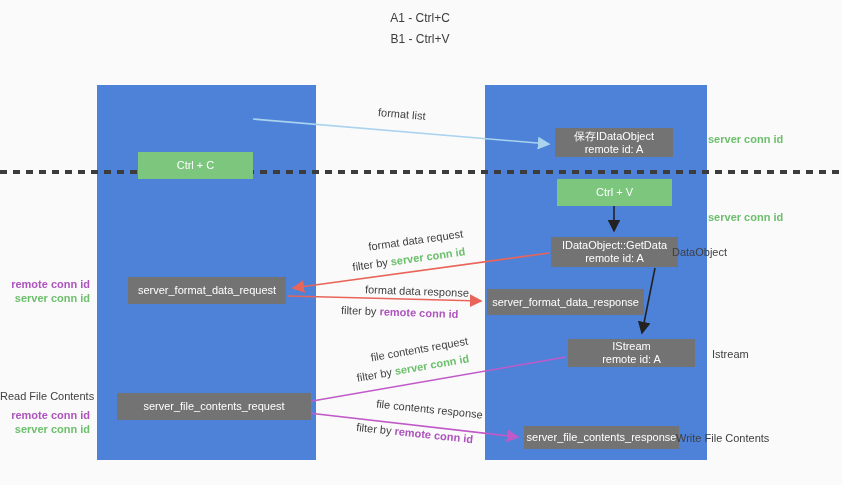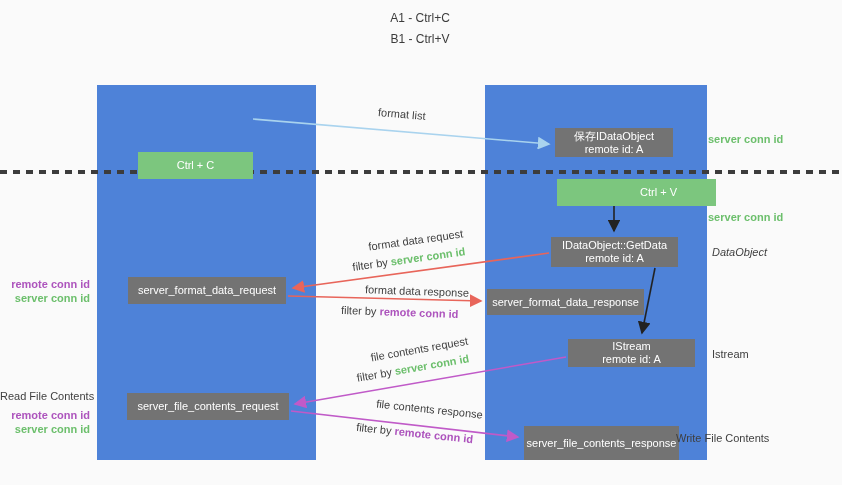--- a/index.html
+++ b/index.html
@@ -62,41 +62,41 @@
     <line x1="291" y1="411" x2="518" y2="437" stroke="#c05ac8" stroke-width="1.6" marker-end="url(#mMag)"></line>
   </svg>
 
   <div class="box green" style="left:138px;top:106px;width:115px;height:27px;margin-top:46px;">
     <div>Ctrl + C</div>
   </div>
   <div class="box orange" style="left:555px;top:128px;width:118px;height:29px;">
     <div>保存IDataObject</div>
     <div>remote id: A</div>
   </div>
-  <div class="box green" style="left:557px;top:179px;width:115px;height:27px;padding-left:44px;">
+  <div class="box green" style="left:557px;top:179px;width:115px;height:27px;">
     <div>Ctrl + V</div>
   </div>
   <div class="box orange" style="left:551px;top:237px;width:127px;height:30px;text-align:center;">
     <div>IDataObject::GetData</div>
     <div>remote id: A</div>
   </div>
   <div class="box orange" style="left:487px;top:289px;width:157px;height:26px;">
     <div>server_format_data_response</div>
   </div>
   <div class="box orange" style="left:128px;top:277px;width:158px;height:27px;">
     <div>server_format_data_request</div>
   </div>
   <div class="box orange" style="left:568px;top:339px;width:127px;height:28px;">
     <div>IStream</div>
     <div>remote id: A</div>
   </div>
-  <div class="box orange" style="left:127px;top:393px;width:162px;height:27px;">
+  <div class="box orange" style="left:117px;top:393px;width:194px;height:27px;">
     <div>server_file_contents_request</div>
   </div>
-  <div class="box orange" style="left:524px;top:426px;width:155px;height:34px;">
+  <div class="box orange" style="left:524px;top:426px;width:155px;height:23px;">
     <div>server_file_contents_response</div>
   </div>
 
   <div class="lbl" style="left:378px;top:108px;transform:rotate(5deg);">format list</div>
 
   <div class="lbl" style="left:368px;top:234px;transform:rotate(-8deg);">format data request</div>
   <div class="lbl" style="left:352px;top:253px;transform:rotate(-8deg);">
     <span>filter by</span>
     <span class="grn">server conn id</span>
   </div>
@@ -114,21 +114,21 @@
   </div>
 
   <div class="lbl" style="left:376px;top:403px;transform:rotate(6deg);">file contents response</div>
   <div class="lbl" style="left:356px;top:427px;transform:rotate(6deg);">
     <span>filter by</span>
     <span class="pur">remote conn id</span>
   </div>
 
   <div class="lbl grn" style="left:708px;top:133px;">server conn id</div>
   <div class="lbl grn" style="left:708px;top:211px;">server conn id</div>
-  <div class="lbl" style="left:712px;top:246px;font-style:italic;">DataObject</div>
+  <div class="lbl" style="left:672px;top:246px;">DataObject</div>
   <div class="lbl" style="left:712px;top:348px;">Istream</div>
   <div class="lbl" style="left:676px;top:432px;">Write File Contents</div>
 
   <div class="lbl pur right-align" style="top:278px;">remote conn id</div>
   <div class="lbl grn right-align" style="top:292px;">server conn id</div>
   <div class="lbl right-align" style="top:390px;">Read File Contents</div>
   <div class="lbl pur right-align" style="top:409px;">remote conn id</div>
   <div class="lbl grn right-align" style="top:423px;">server conn id</div>
 
 </div>

